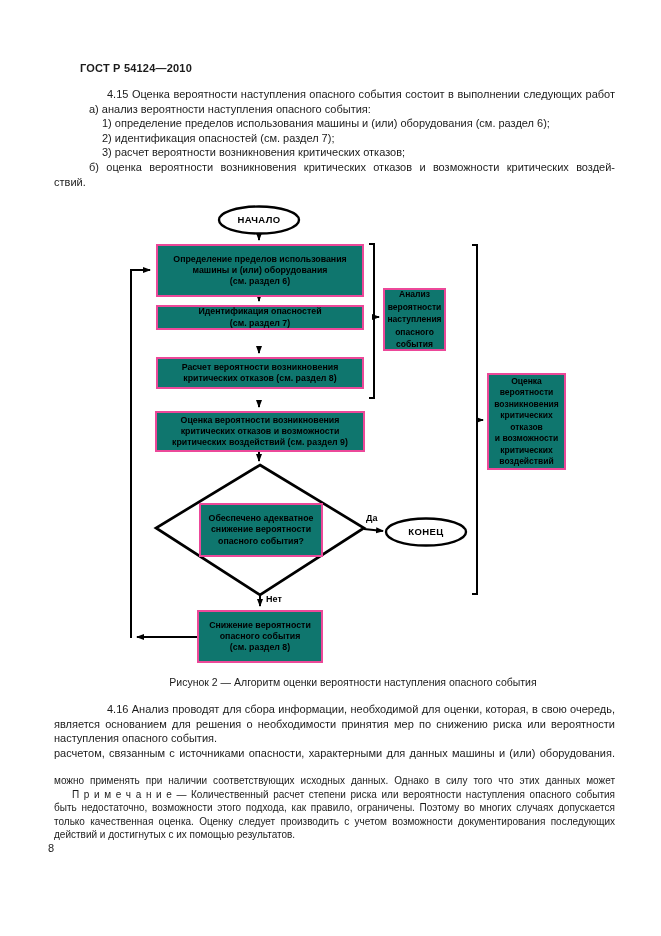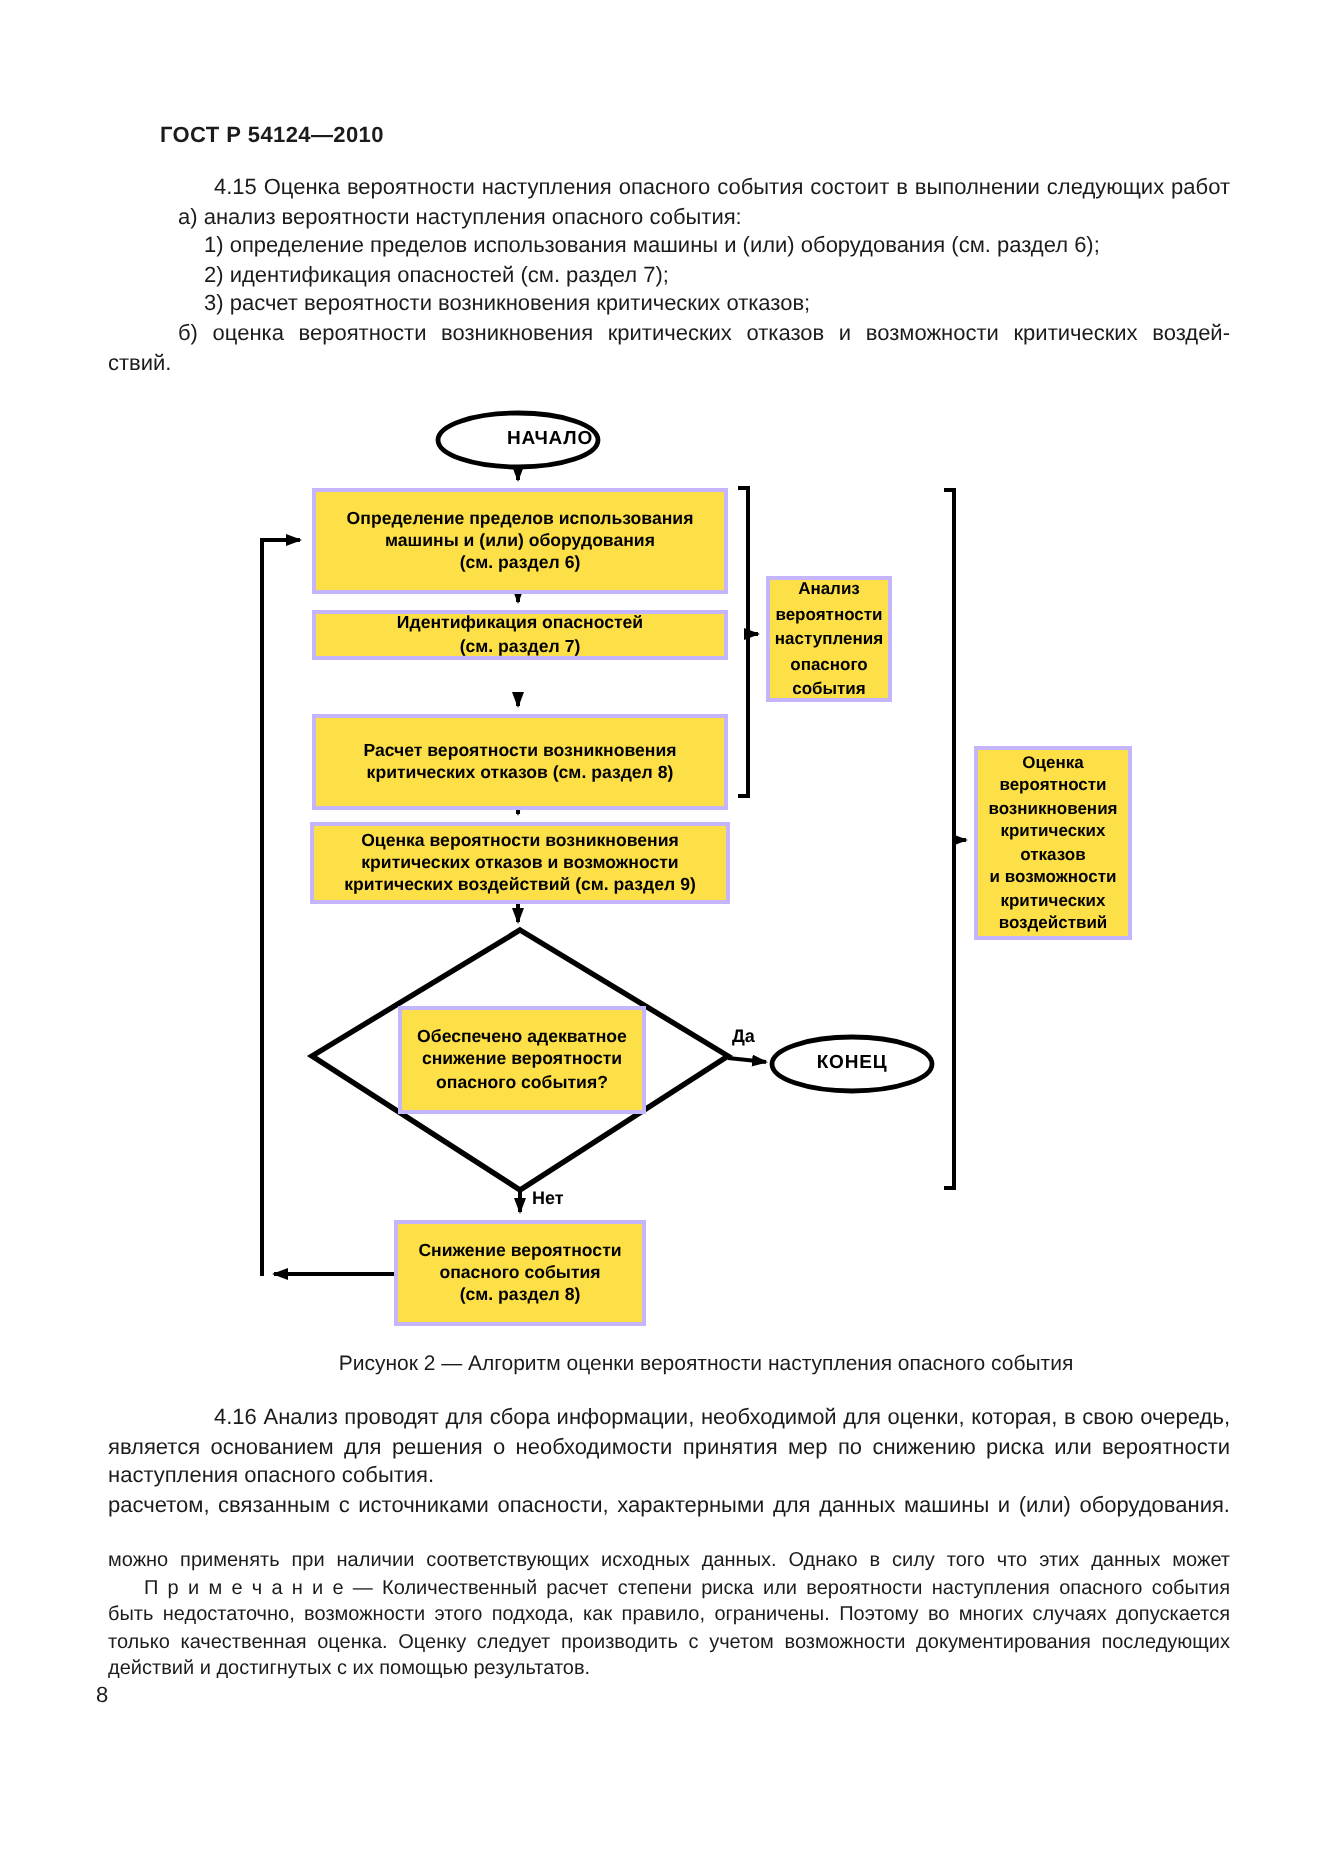--- a/index.html
+++ b/index.html
@@ -17,21 +17,21 @@
   .ind-note{text-indent:18px;}
   .doc-header{position:absolute;left:80px;top:62px;font-size:11px;font-weight:bold;letter-spacing:.2px;}
   .note{font-size:10px;line-height:13.55px;}
   .caption{position:absolute;left:90px;top:676px;width:526px;text-align:center;font-size:10.5px;}
   .pagenum{position:absolute;left:48px;top:842px;font-size:11px;}
   
   .fc-svg{position:absolute;left:0;top:0;z-index:1;}
   .sh{fill:#fff;stroke:#000;stroke-width:2.4;}
   .cl{stroke:#000;stroke-width:2;fill:none;}
   .fcbox{
-    position:absolute;z-index:2;box-sizing:border-box;border:2px solid #c4b5fd;background:#fde047;
+    position:absolute;z-index:2;box-sizing:border-box;border:2px solid #ec4899;background:#0f766e;
     display:flex;align-items:center;justify-content:center;text-align:center;
     font-weight:bold;font-size:8.8px;line-height:11.2px;white-space:pre-line;color:#000;
   }
   .side1{font-size:8.5px;line-height:12.6px;}
   .side2{font-size:8.5px;line-height:11.5px;}
   .fclabel{position:absolute;z-index:2;font-weight:bold;color:#000;}
   .ovallbl{font-size:9.5px;letter-spacing:.4px;text-align:center;}
   .yn{font-size:9px;}
 </style>
 </head>
@@ -75,30 +75,30 @@
     <line class="cl" x1="197" y1="637" x2="137" y2="637" marker-end="url(#ah)"></line>
     <path class="cl" d="M131,638 L131,270 L150,270" marker-end="url(#ah)"></path>
 
     <path class="cl" d="M369,244 L374,244 L374,398 L369,398"></path>
     <line class="cl" x1="374" y1="317" x2="379" y2="317" marker-end="url(#ah)"></line>
 
     <path class="cl" d="M472,245 L477,245 L477,594 L472,594"></path>
     <line class="cl" x1="477" y1="420" x2="483" y2="420" marker-end="url(#ah)"></line>
   </svg>
 
-  <div class="fclabel ovallbl" style="left:219px;top:214px;width:80px;margin-left:16px;">НАЧАЛО</div>
+  <div class="fclabel ovallbl" style="left:219px;top:214px;width:80px;">НАЧАЛО</div>
 
   <div class="fcbox" style="left:156px;top:244px;width:208px;height:53px;">Определение пределов использования
 машины и (или) оборудования
 (см. раздел 6)</div>
 
   <div class="fcbox" style="left:156px;top:305px;width:208px;height:25px;">Идентификация опасностей
 (см. раздел 7)</div>
 
-  <div class="fcbox" style="left:156px;top:357px;width:208px;height:48px;">Расчет вероятности возникновения
+  <div class="fcbox" style="left:156px;top:357px;width:208px;height:32px;">Расчет вероятности возникновения
 критических отказов (см. раздел 8)</div>
 
   <div class="fcbox" style="left:155px;top:411px;width:210px;height:41px;">Оценка вероятности возникновения
 критических отказов и возможности
 критических воздействий (см. раздел 9)</div>
 
   <div class="fcbox" style="left:199px;top:503px;width:124px;height:54px;">Обеспечено адекватное
 снижение вероятности
 опасного события?</div>
 

